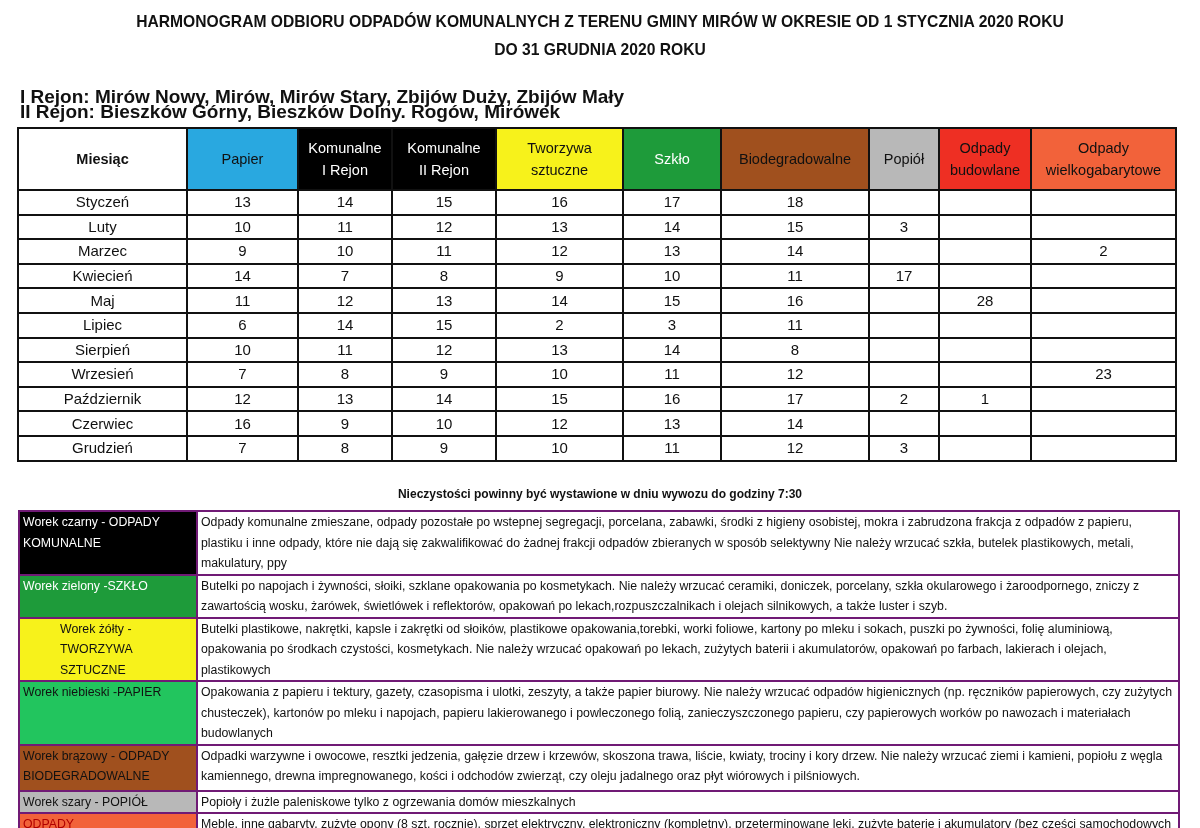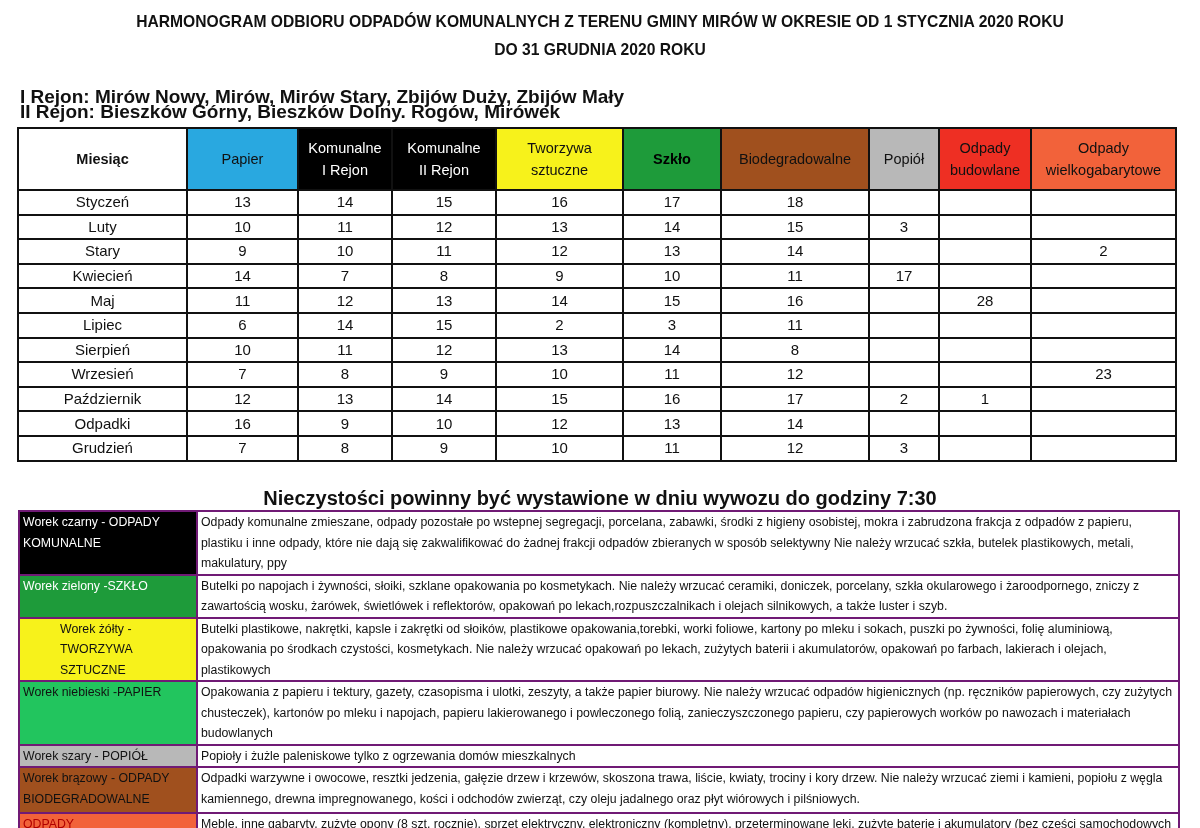--- a/index.html
+++ b/index.html
@@ -13,21 +13,21 @@
   .r1 { top: 86px; }
   .r2 { top: 101px; }
   table.sched { position: absolute; left: 17px; top: 127px; border-collapse: collapse;
                 table-layout: fixed; padding-left: 12px; }
   table.sched th, table.sched td { border: 2px solid #111; text-align: center; padding: 0;
                 font-size: 15px; }
   table.sched th { height: 60px; font-weight: normal; font-size: 14.5px; line-height: 22px; }
   table.sched th.month-h { font-weight: bold; background: #fff; }
   table.sched td { height: 22.6px; line-height: 20px; }
   .note { position: absolute; top: 487px; left: 0; width: 1200px; text-align: center;
-          font-weight: bold; font-size: 20px; }
+          font-weight: bold; font-size: 12px; }
   table.legend { position: absolute; left: 18px; top: 510px; border-collapse: collapse;
                  table-layout: fixed; width: 1162px; }
   table.legend td { border: 2px solid #701a75; vertical-align: top; font-size: 12.3px;
                     line-height: 20.5px; padding: 0 3px; overflow: hidden; white-space: nowrap; }
   table.legend td.lab { width: 170px; white-space: normal; }
   table.legend td.desc { white-space: normal; word-break: normal; }
 </style>
 </head>
 <body>
 
@@ -49,21 +49,21 @@
       <col style="width: 92px;">
       <col style="width: 145px;">
     </colgroup>
   <thead>
       <tr id="sched-head">
         <th class="month-h" style="background: rgb(255, 255, 255); color: rgb(17, 17, 17);">Miesiąc</th>
         <th style="background: rgb(41, 168, 224); color: rgb(17, 17, 17);">Papier</th>
         <th style="background: rgb(0, 0, 0); color: rgb(255, 255, 255);">Komunalne<br>I Rejon</th>
         <th style="background: rgb(0, 0, 0); color: rgb(255, 255, 255);">Komunalne<br>II Rejon</th>
         <th style="background: rgb(247, 242, 27); color: rgb(17, 17, 17);">Tworzywa<br>sztuczne</th>
-        <th style="background: rgb(30, 155, 58); color: #000000; font-weight: bold;">Szkło</th>
+        <th style="background: rgb(30, 155, 58); color: #ffffff;">Szkło</th>
         <th style="background: rgb(160, 80, 30); color: rgb(17, 17, 17);">Biodegradowalne</th>
         <th style="background: rgb(184, 184, 184); color: rgb(17, 17, 17);">Popiół</th>
         <th style="background: rgb(238, 47, 35); color: rgb(17, 17, 17);">Odpady<br>budowlane</th>
         <th style="background: rgb(242, 98, 58); color: rgb(17, 17, 17);">Odpady<br>wielkogabarytowe</th>
       </tr>
     </thead>
   <tbody id="sched-body">
       <tr>
         <td>Styczeń</td>
         <td>13</td>
@@ -82,21 +82,21 @@
         <td>11</td>
         <td>12</td>
         <td>13</td>
         <td>14</td>
         <td>15</td>
         <td>3</td>
         <td></td>
         <td></td>
       </tr>
       <tr>
-        <td>Stary</td>
+        <td>Marzec</td>
         <td>9</td>
         <td>10</td>
         <td>11</td>
         <td>12</td>
         <td>13</td>
         <td>14</td>
         <td></td>
         <td></td>
         <td>2</td>
       </tr>
@@ -166,21 +166,21 @@
         <td>13</td>
         <td>14</td>
         <td>15</td>
         <td>16</td>
         <td>17</td>
         <td>2</td>
         <td>1</td>
         <td></td>
       </tr>
       <tr>
-        <td>Odpadki</td>
+        <td>Czerwiec</td>
         <td>16</td>
         <td>9</td>
         <td>10</td>
         <td>12</td>
         <td>13</td>
         <td>14</td>
         <td></td>
         <td></td>
         <td></td>
       </tr>
@@ -212,26 +212,26 @@
         <td class="desc">Butelki po napojach i żywności, słoiki, szklane opakowania po kosmetykach. Nie należy wrzucać ceramiki, doniczek, porcelany, szkła okularowego i żaroodpornego, zniczy z zawartością wosku, żarówek, świetlówek i reflektorów, opakowań po lekach,rozpuszczalnikach i olejach silnikowych, a także luster i szyb.</td>
       </tr>
       <tr style="height: 42px;">
         <td class="lab" style="background: rgb(247, 242, 27); color: rgb(17, 17, 17); padding-left: 40px;">Worek żółty - TWORZYWA SZTUCZNE</td>
         <td class="desc">Butelki plastikowe, nakrętki, kapsle i zakrętki od słoików, plastikowe opakowania,torebki, worki foliowe, kartony po mleku i sokach, puszki po żywności, folię aluminiową, opakowania po środkach czystości, kosmetykach. Nie należy wrzucać opakowań po lekach, zużytych baterii i akumulatorów, opakowań po farbach, lakierach i olejach, plastikowych</td>
       </tr>
       <tr style="height: 62px;">
         <td class="lab" style="background: #22c55e; color: rgb(17, 17, 17);">Worek niebieski -PAPIER</td>
         <td class="desc">Opakowania z papieru i tektury, gazety, czasopisma i ulotki, zeszyty, a także papier biurowy. Nie należy wrzucać odpadów higienicznych (np. ręczników papierowych, czy zużytych chusteczek), kartonów po mleku i napojach, papieru lakierowanego i powleczonego folią, zanieczyszczonego papieru, czy papierowych worków po nawozach i materiałach budowlanych</td>
       </tr>
+      <tr style="height: 46px;">
+        <td class="lab" style="background: rgb(160, 80, 30); color: rgb(17, 17, 17);">Worek brązowy - ODPADY BIODEGRADOWALNE</td>
+        <td class="desc">Odpadki warzywne i owocowe, resztki jedzenia, gałęzie drzew i krzewów, skoszona trawa, liście, kwiaty, trociny i kory drzew. Nie należy wrzucać ziemi i kamieni, popiołu z węgla kamiennego, drewna impregnowanego, kości i odchodów zwierząt, czy oleju jadalnego oraz płyt wiórowych i pilśniowych.</td>
+      </tr>
       <tr style="height: 21px;">
         <td class="lab" style="background: rgb(184, 184, 184); color: rgb(17, 17, 17);">Worek szary - POPIÓŁ</td>
         <td class="desc">Popioły i żużle paleniskowe tylko z ogrzewania domów mieszkalnych</td>
       </tr>
-      <tr style="height: 46px;">
-        <td class="lab" style="background: rgb(160, 80, 30); color: rgb(17, 17, 17);">Worek brązowy - ODPADY BIODEGRADOWALNE</td>
-        <td class="desc">Odpadki warzywne i owocowe, resztki jedzenia, gałęzie drzew i krzewów, skoszona trawa, liście, kwiaty, trociny i kory drzew. Nie należy wrzucać ziemi i kamieni, popiołu z węgla kamiennego, drewna impregnowanego, kości i odchodów zwierząt, czy oleju jadalnego oraz płyt wiórowych i pilśniowych.</td>
-      </tr>
       <tr style="height: 40px;">
         <td class="lab" style="background: rgb(242, 98, 58); color: rgb(176, 0, 0);">ODPADY WIELKOGABARYTOWE</td>
         <td class="desc">Meble, inne gabaryty, zużyte opony (8 szt. rocznie), sprzęt elektryczny, elektroniczny (kompletny), przeterminowane leki, zużyte baterie i akumulatory (bez części samochodowych</td>
       </tr>
     </tbody>
 </table>
 
 </body></html>

